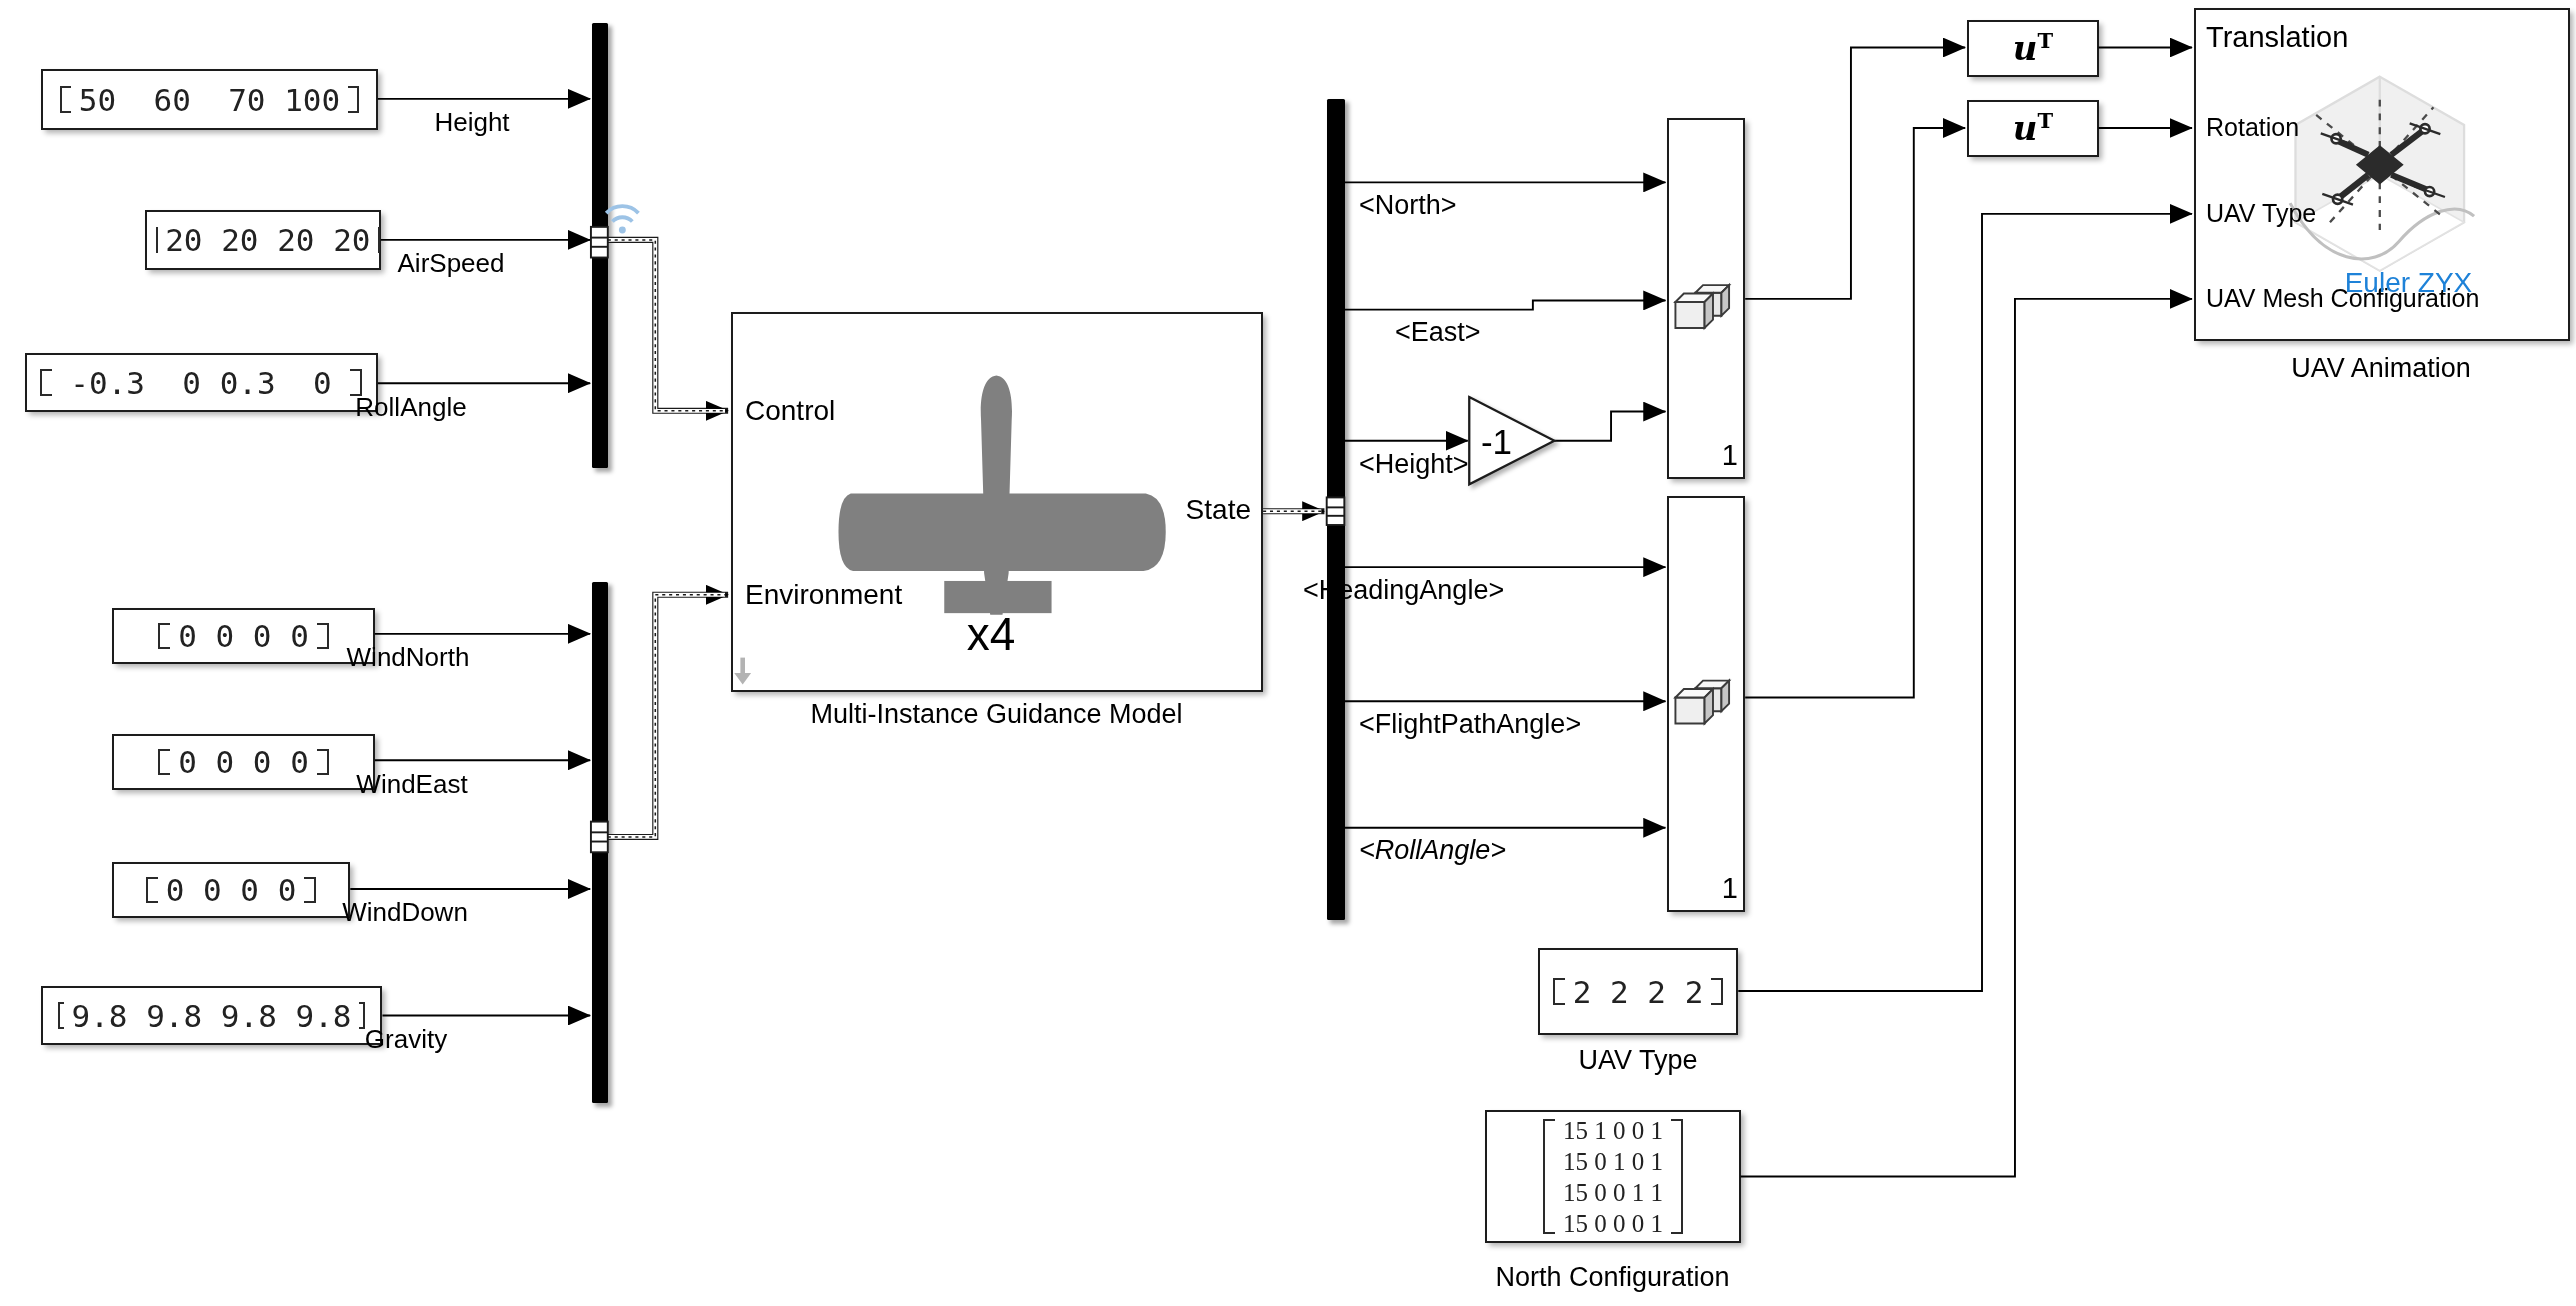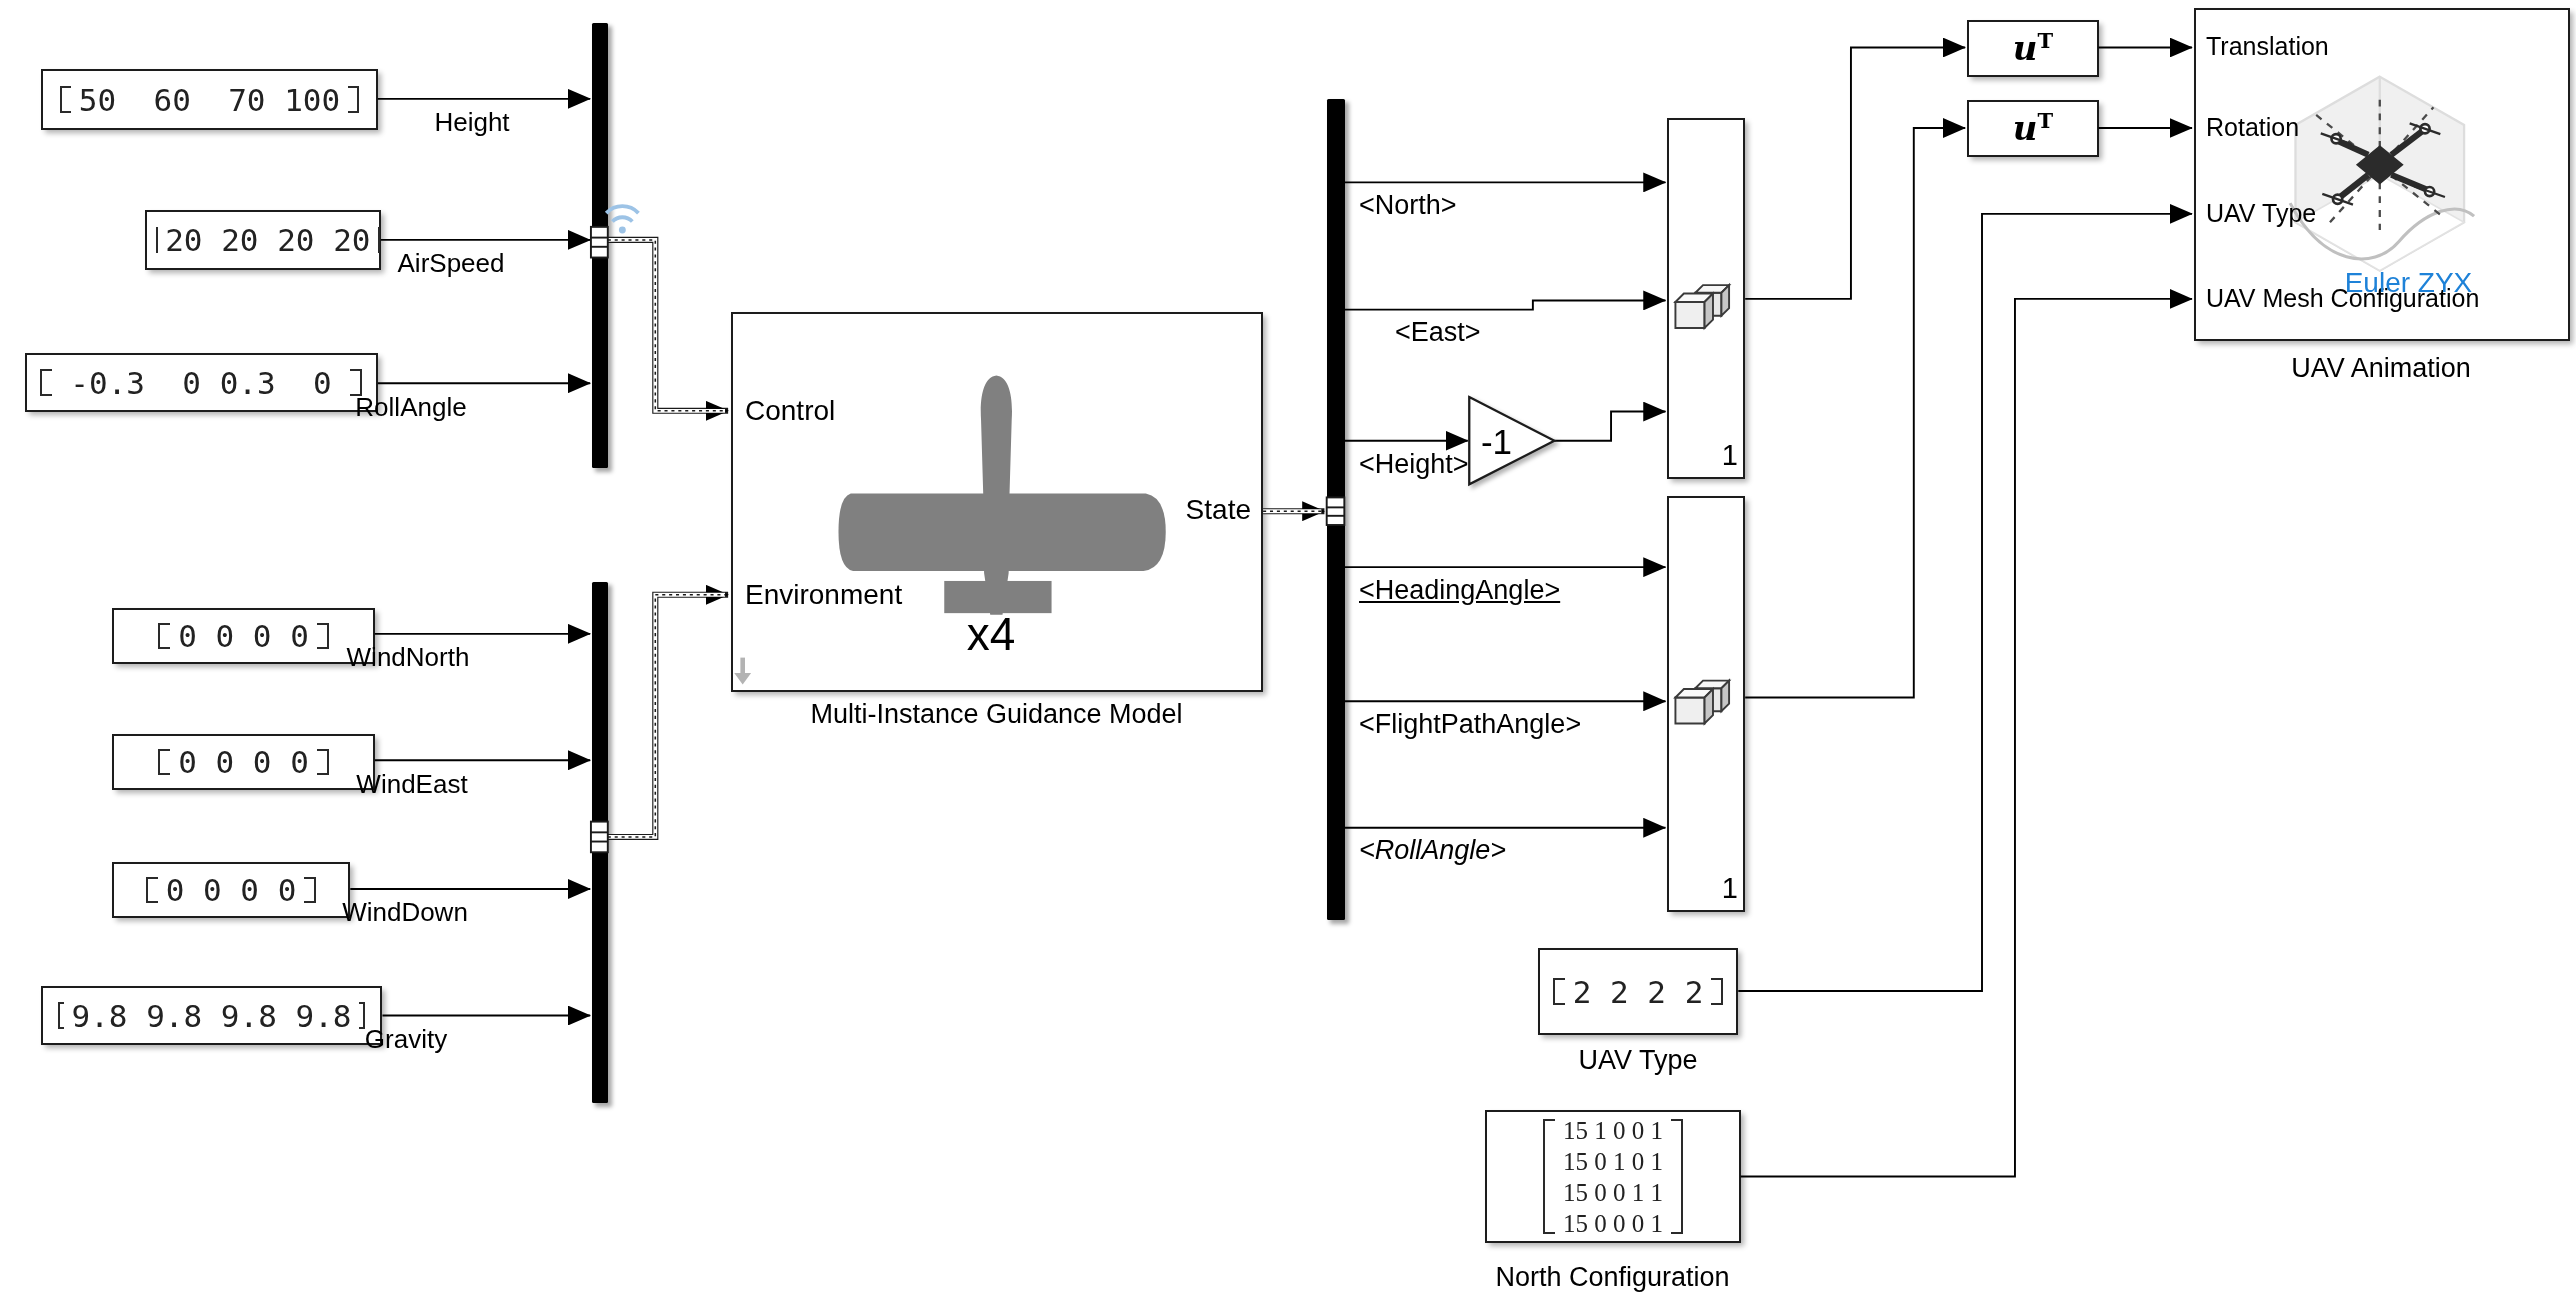--- a/index.html
+++ b/index.html
@@ -274,25 +274,25 @@
     <div class="lbl" style="left:922px;top:607px;width:138px;font-size:46px;">x4</div>
 
     <div class="lbl" style="left:1469px;top:422px;width:55px;font-size:35px;">-1</div>
 
     <div class="lbl" style="left:1684px;top:439px;width:54px;text-align:right;font-size:29px;">1</div>
     <div class="lbl" style="left:1684px;top:872px;width:54px;text-align:right;font-size:29px;">1</div>
 
     <div class="portlbl" style="left:1359px;top:190px;">&lt;North&gt;</div>
     <div class="portlbl" style="left:1359px;top:317px;margin-left:36px;">&lt;East&gt;</div>
     <div class="portlbl" style="left:1359px;top:449px;">&lt;Height&gt;</div>
-    <div class="portlbl" style="left:1359px;top:575px;text-decoration:underline;">&lt;HeadingAngle&gt;</div>
+    <div class="portlbl" style="left:1303px;top:575px;">&lt;HeadingAngle&gt;</div>
     <div class="portlbl" style="left:1359px;top:709px;">&lt;FlightPathAngle&gt;</div>
     <div class="portlbl" style="left:1359px;top:835px;font-style:italic;">&lt;RollAngle&gt;</div>
 
-    <div class="portlbl" style="left:2206px;top:32px;font-size:25px;">Translation</div>
+    <div class="portlbl" style="left:2206px;top:21px;font-size:29px;">Translation</div>
     <div class="portlbl" style="left:2206px;top:113px;font-size:25px;">Rotation</div>
     <div class="portlbl" style="left:2206px;top:199px;font-size:25px;">UAV Type</div>
     <div class="portlbl" style="left:2206px;top:284px;font-size:25px;">UAV Mesh Configuration</div>
     <div class="lbl euler" style="left:2301px;top:267px;width:215px;font-size:28px;">Euler ZYX</div>
   </div>
 
 </div>
 
 
 </body></html>

